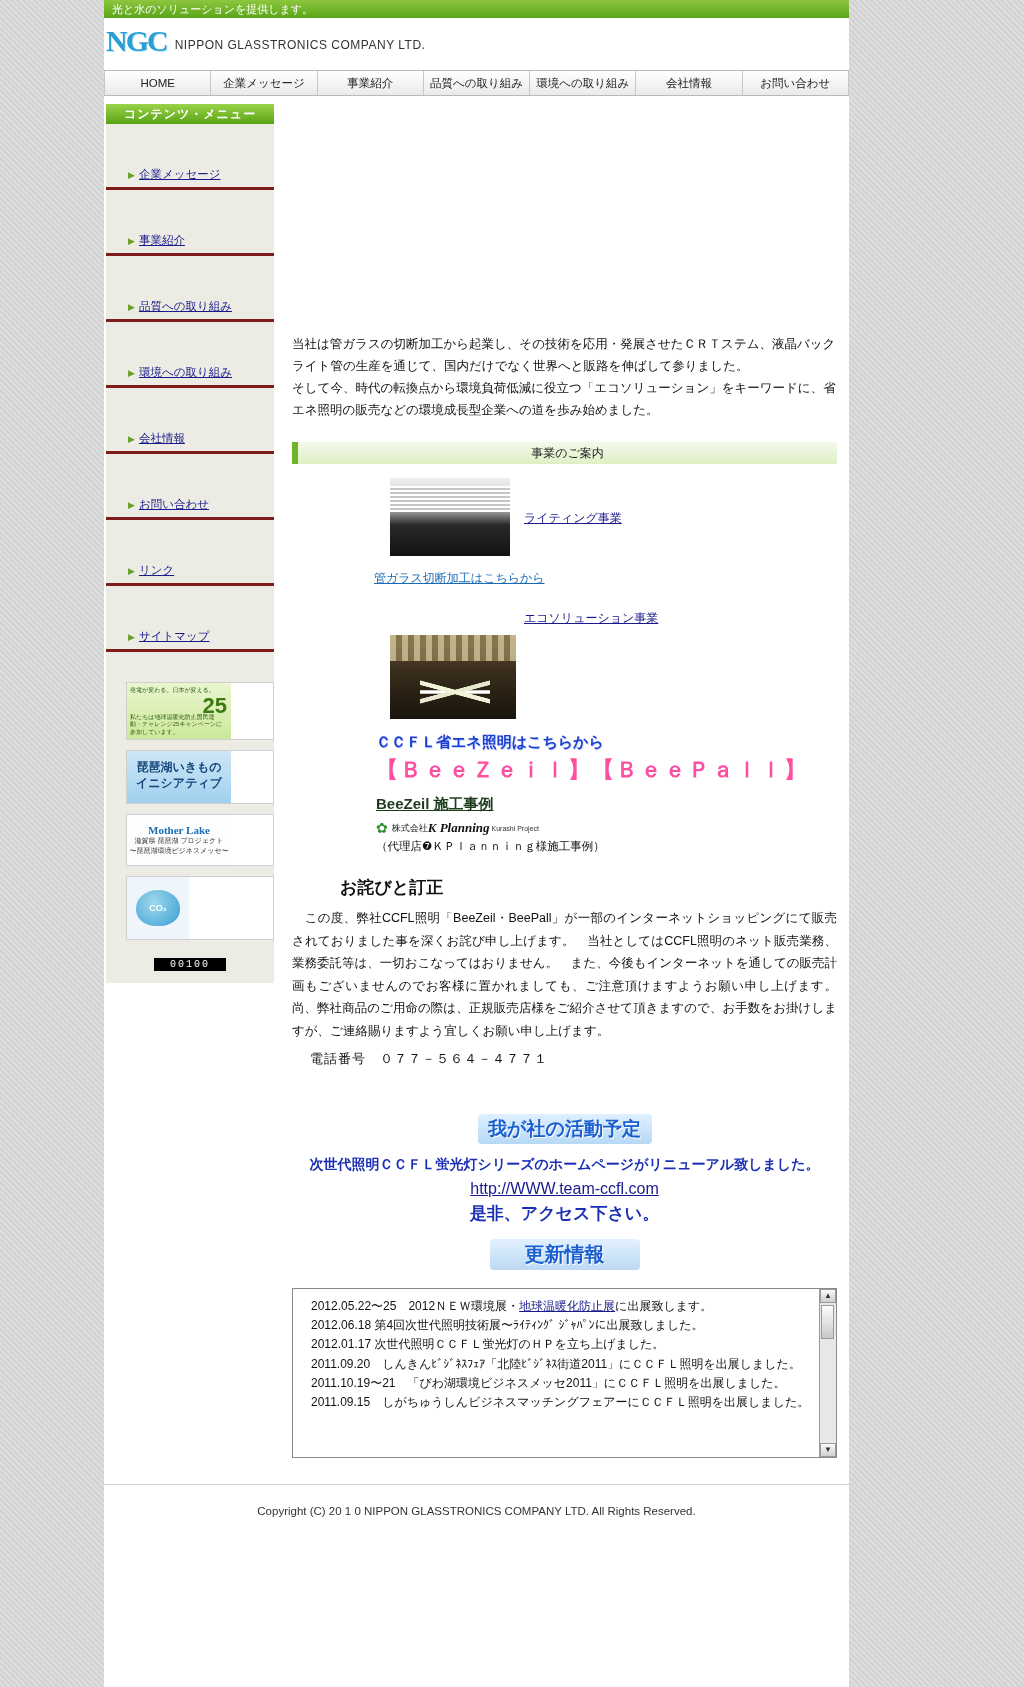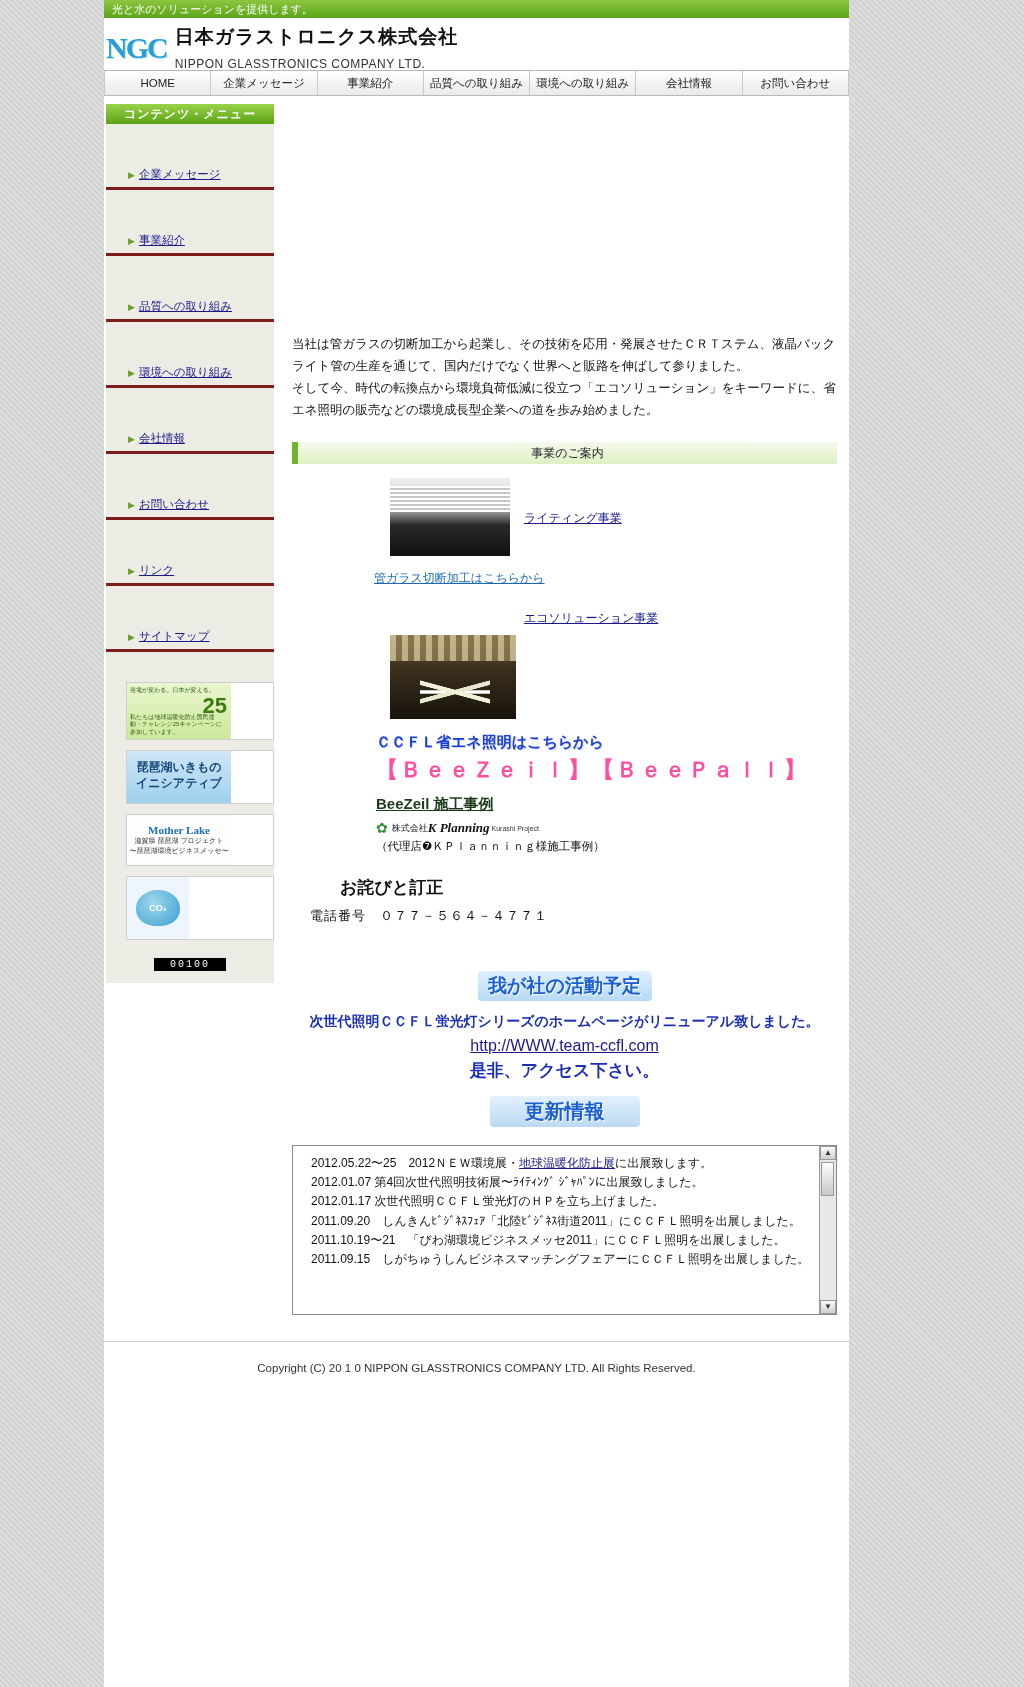--- a/index.html
+++ b/index.html
@@ -159,21 +159,20 @@
 <body>
 
 <div class="page">
 
   <div class="topbar">光と水のソリューションを提供します。</div>
 
   <div class="header">
     <div class="logo-wrap">
       <div class="logo-mark">NGC</div>
       <div class="logo-texts">
-        <div class="logo-jp">日本ガラストロニクス株式会社</div>
         <div class="logo-en">NIPPON GLASSTRONICS COMPANY LTD.</div>
       </div>
     </div>
   </div>
 
   <div class="nav">
     <div class="nav-item">HOME</div>
     <div class="nav-item">企業メッセージ</div>
     <div class="nav-item">事業紹介</div>
     <div class="nav-item">品質への取り組み</div>
@@ -270,36 +269,37 @@
 
       <div class="kp-row">
         <span class="kp-leaf">✿</span>
         <span>株式会社</span>
         <span class="kp-name">K Planning</span>
         <span class="kp-sub">Kurashi Project</span>
       </div>
       <div class="kp-note">（代理店❼ＫＰｌａｎｎｉｎｇ様施工事例）</div>
 
       <div class="apology-title">お詫びと訂正</div>
+      <div class="apology-body">　この度、弊社CCFL照明「BeeZeil・BeePall」が一部のインターネットショッピングにて販売されておりました事を深くお詫び申し上げます。　当社としてはCCFL照明のネット販売業務、業務委託等は、一切おこなってはおりません。　また、今後もインターネットを通しての販売計画もございませんのでお客様に置かれましても、ご注意頂けますようお願い申し上げます。尚、弊社商品のご用命の際は、正規販売店様をご紹介させて頂きますので、お手数をお掛けしますが、ご連絡賜りますよう宜しくお願い申し上げます。</div>
       <div class="tel">電話番号　０７７－５６４－４７７１</div>
 
       <div class="plan-title">我が社の活動予定</div>
       <div class="renew">次世代照明ＣＣＦＬ蛍光灯シリーズのホームページがリニューアル致しました。</div>
       <div class="url">http://WWW.team-ccfl.com</div>
       <div class="access">是非、アクセス下さい。</div>
 
       <div class="news-title">更新情報</div>
 
       <div class="news-box">
         <div class="news-inner">
           <div>
             <span>2012.05.22〜25</span><span>　2012ＮＥＷ環境展・</span><a href="#">地球温暖化防止展</a><span>に出展致します。</span>
           </div>
           <div>
-            <span>2012.01.07</span><span> 第4回次世代照明技術展〜ﾗｲﾃｨﾝｸﾞ ｼﾞｬﾊﾟﾝに出展致しました。</span>
+            <span>2012.06.18</span><span> 第4回次世代照明技術展〜ﾗｲﾃｨﾝｸﾞ ｼﾞｬﾊﾟﾝに出展致しました。</span>
           </div>
           <div>
             <span>2012.01.17</span><span> 次世代照明ＣＣＦＬ蛍光灯のＨＰを立ち上げました。</span>
           </div>
           <div>
             <span>2011.09.20</span><span>　しんきんﾋﾞｼﾞﾈｽﾌｪｱ「北陸ﾋﾞｼﾞﾈｽ街道2011」にＣＣＦＬ照明を出展しました。</span>
           </div>
           <div>
             <span>2011.10.19〜21</span><span>　「びわ湖環境ビジネスメッセ2011」にＣＣＦＬ照明を出展しました。</span>
           </div>

